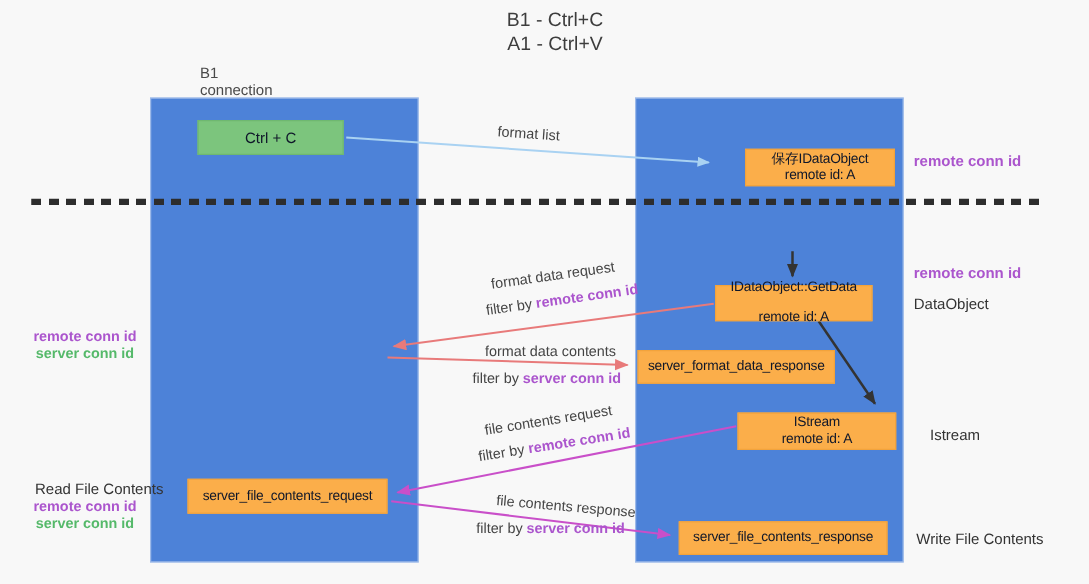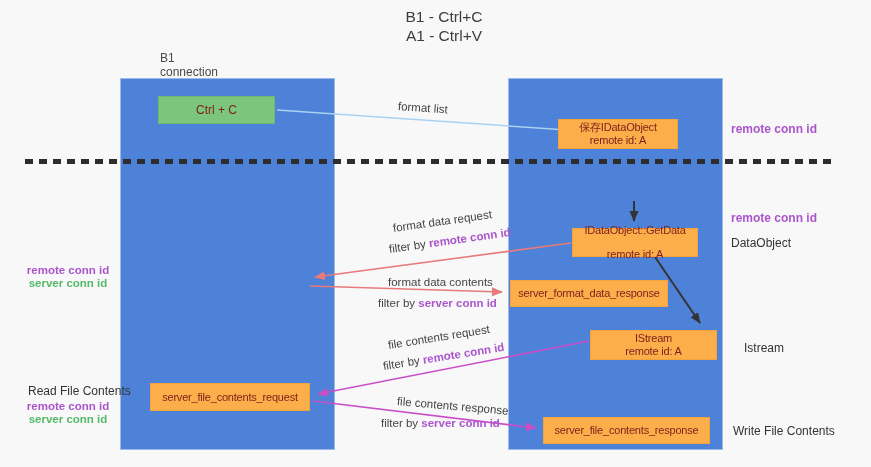--- a/index.html
+++ b/index.html
@@ -13,21 +13,21 @@
     font-size:15.5px;line-height:19px;color:#3d3d3d;}
   .col-header{position:absolute;top:51px;width:110px;
     font-size:12px;line-height:14px;color:#4a4a4a;}
   .col-header.left{left:160px;}
   .col-header.right{left:562px;}
   .column{position:absolute;top:78px;width:215px;height:372px;
     background:#4d82d8;border:1px solid rgba(255,255,255,.45);box-sizing:border-box;}
   .column.left{left:120px;}
   .column.right{left:508px;}
   .node{position:absolute;display:flex;flex-direction:column;align-items:center;
-    justify-content:center;color:#7f1d1d;text-align:center;box-sizing:border-box;}
+    justify-content:center;color:#0f172a;text-align:center;box-sizing:border-box;}
   .node.green{background:#7cc57d;border:1px solid #6fb870;font-size:12px;}
   .node.orange{background:#fbae4a;border:1px solid #f2a33c;font-size:11px;
     line-height:13px;letter-spacing:-0.2px;white-space:nowrap;}
   .lbl{position:absolute;font-size:11.5px;color:#444;white-space:nowrap;}
   .lbl.rot{transform-origin:left center;}
   .bold-purple{color:#ab55cd;font-weight:bold;}
   .bold-green{color:#55b96a;font-weight:bold;}
   .side{position:absolute;font-size:12px;color:#333;white-space:nowrap;}
   .side.purple{color:#ab55cd;font-weight:bold;}
   .side-block{position:absolute;text-align:center;font-size:11.5px;line-height:13px;
@@ -80,21 +80,21 @@
     <line x1="313" y1="401" x2="536" y2="428" stroke="#c94fc9" stroke-width="1.6" marker-end="url(#ah-magenta)"></line>
   </svg>
 
   <div class="node green" style="left:158px;top:96px;width:117px;height:28px;">
     <span>Ctrl + C</span>
   </div>
   <div class="node orange" style="left:150px;top:383px;width:160px;height:28px;">
     <span>server_file_contents_request</span>
   </div>
 
-  <div class="node orange" style="left:558px;top:119px;width:120px;height:30px;">
+  <div class="node orange" style="left:596px;top:119px;width:120px;height:30px;">
     <span>保存IDataObject</span>
     <span>remote id: A</span>
   </div>
   <div class="node orange" style="left:572px;top:228px;width:126px;height:29px;gap:11px;">
     <span>IDataObject::GetData</span>
     <span>remote id: A</span>
   </div>
   <div class="node orange" style="left:510px;top:280px;width:158px;height:27px;">
     <span>server_format_data_response</span>
   </div>

